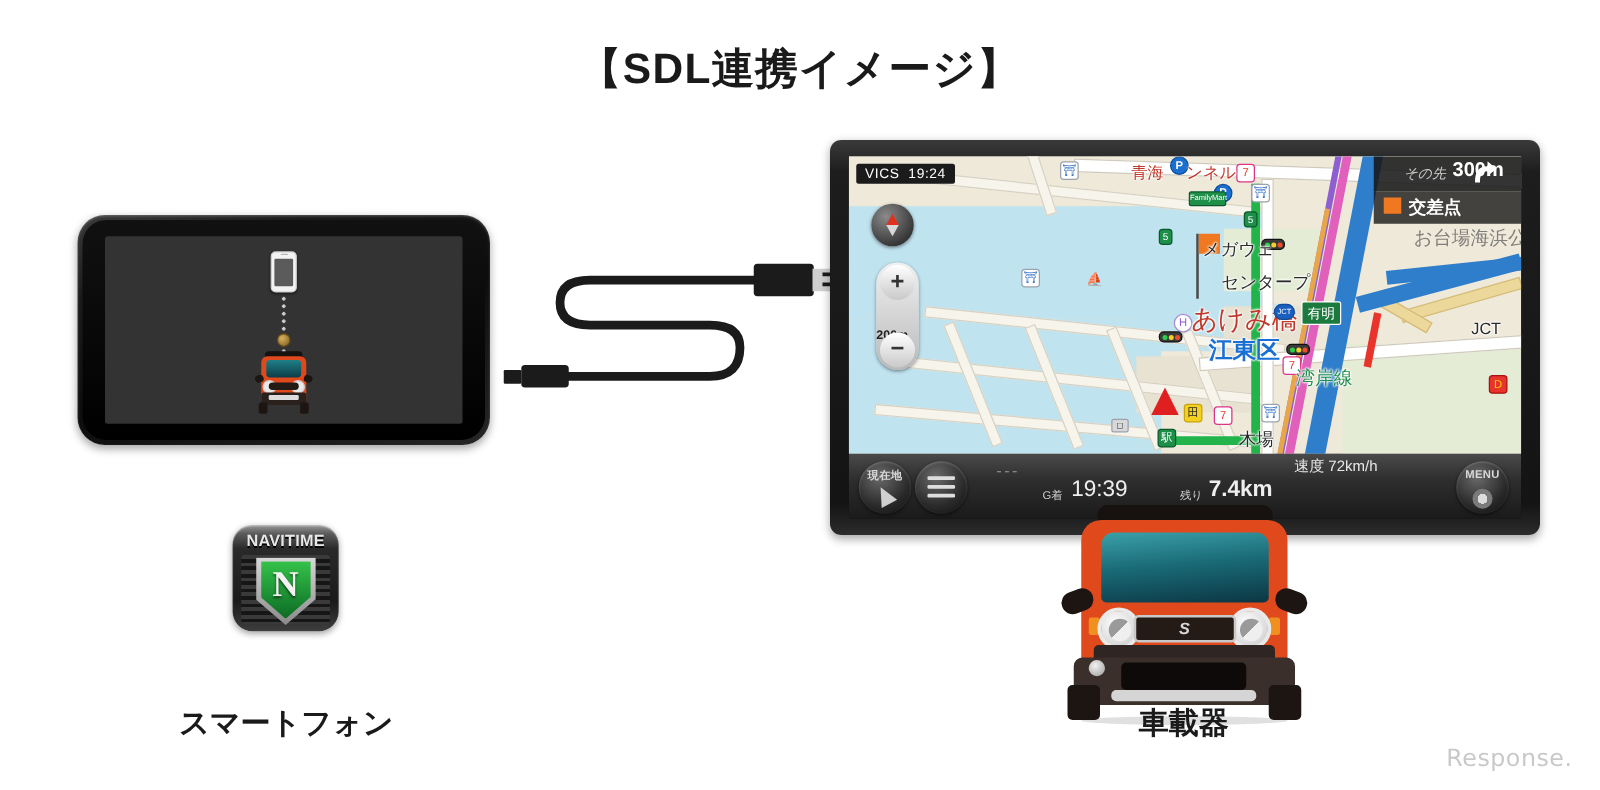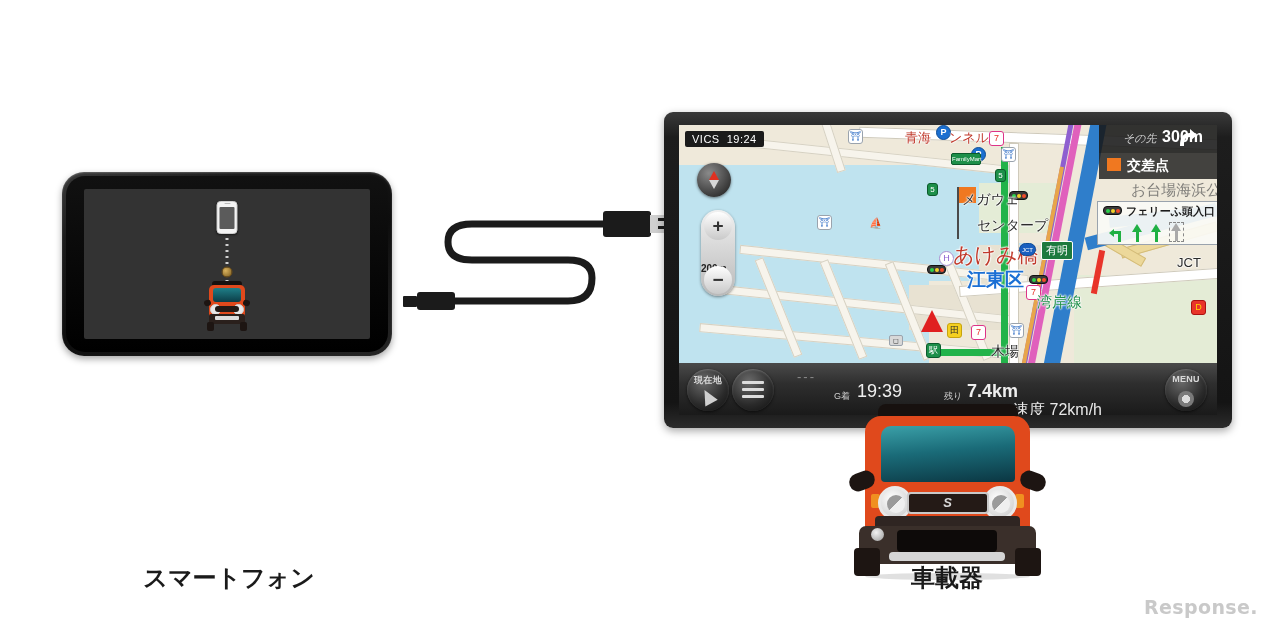--- a/index.html
+++ b/index.html
@@ -229,21 +229,21 @@
   #list-icon div{height:3px;background:#ddd;margin-bottom:4px;border-radius:1px;}
   #list-icon div:first-child{margin-left:0;}
   #menu-gear{position:absolute;left:50%;top:22px;transform:translateX(-50%);
      width:16px;height:16px;border-radius:50%;
      background:radial-gradient(circle,#dcdcdc 0 4px,#7a7a7a 4px 8px);}
   .bb-text{position:absolute;color:#eee;}
   #eta-lbl{left:155px;top:27px;font-size:9px;color:#cfcfcf;}
   #eta-val{left:178px;top:18px;font-size:18px;font-weight:normal;}
   #rem-lbl{left:265px;top:27px;font-size:9px;color:#cfcfcf;}
   #rem-val{left:288px;top:18px;font-size:18px;font-weight:bold;}
-  #speed-val{right:115px;top:2px;font-size:16px;color:#e8e8e8;margin-top:35px;}
+  #speed-val{right:115px;top:2px;font-size:12px;color:#e8e8e8;}
   #dash-mark{left:118px;top:6px;font-size:13px;color:#8a8a8a;letter-spacing:2px;}
 
   
   #navitime-icon{
     position:absolute;left:186px;top:420px;width:85px;height:85px;border-radius:16px;
     background:linear-gradient(180deg,#9a9a9a 0%,#5c5c5c 8%,#2a2a2a 22%,#1a1a1a 72%,#3e3e3e 100%);
     box-shadow:0 2px 5px rgba(0,0,0,.35), inset 0 1px 1px rgba(255,255,255,.4);
     overflow:hidden;
   }
   #navitime-wordmark{position:absolute;left:0;right:0;top:5px;text-align:center;
@@ -295,28 +295,29 @@
   .h-shadow{position:absolute;left:20px;bottom:-4px;width:165px;height:7px;border-radius:50%;
      background:rgba(0,0,0,.12);}
 
   
   .caption{position:absolute;font-size:24px;font-weight:bold;color:#1a1a1a;text-align:center;}
   #caption-phone{left:94px;top:562px;width:270px;}
   #caption-car{left:832px;top:562px;width:230px;}
 
   
   #watermark{position:absolute;right:22px;bottom:14px;font-size:19px;color:#c9c9c9;
-     font-weight:bold;letter-spacing:.4px;font-family:"DejaVu Sans",sans-serif;}
+     font-weight:normal;letter-spacing:.4px;font-family:"DejaVu Sans",sans-serif;}
   #watermark .r{position:relative;}
 </style>
 </head>
 <body>
 
 <div class="stage">
 
+  <div id="page-title">【SDL連携イメージ】</div>
 
   <div id="phone-device">
     <div id="phone-screen">
       <div id="mini-phone"></div>
       <div id="link-dots"></div>
       <div id="link-node"></div>
       <div id="mini-car">
         <div class="mc-roof"></div>
         <div class="mc-body"></div>
         <div class="mc-glass"></div>
@@ -463,47 +464,20 @@
             <path d="M 3 17 C 3 8 6 4 13 4 L 13 0 L 20 6 L 13 12 L 13 8 C 8 8 7 11 7 17 Z" fill="#ffffff"></path>
           </svg>
           <span id="next-dist">300m</span>
         </div>
         <div id="next-name-row">
           <span id="next-name-flag"></span>
           <span id="next-name">交差点</span>
         </div>
         <div class="map-label lbl-gray" style="left:452px;top:56px;font-size:15px;color:#5a5a5a;opacity:.75;text-shadow:none;">お台場海浜公園</div>
 
-        <div id="lane-panel">
-          <div id="lane-signal" class="signal" style="position:absolute;left:5px;top:4px;">
-            <i class="g"></i>
-              <i class="y"></i>
-              <i class="r"></i>
-          </div>
-          <div id="lane-head" style="left:28px;">フェリーふ頭入口</div>
-          <div id="lane-arrows">
-            <div class="lane-ar left">
-              <div class="shaft"></div>
-                <div class="curve"></div>
-                <div class="head2"></div>
-            </div>
-            <div class="lane-ar">
-                <div class="shaft"></div>
-                <div class="head"></div>
-              </div>
-            <div class="lane-ar">
-                <div class="shaft"></div>
-                <div class="head"></div>
-              </div>
-            <div class="lane-ar dashed off">
-                <div class="shaft"></div>
-                <div class="head"></div>
-              </div>
-          </div>
-        </div>
       </div>
 
       <div id="nav-bottom-bar">
         <div class="hw-knob" id="btn-current">
           <div class="knob-label">現在地</div>
           <div id="cur-arrow"></div>
         </div>
         <div class="hw-knob" id="btn-list">
           <div id="list-icon">
               <div></div>
@@ -519,20 +493,28 @@
         <div class="bb-text" id="speed-val">速度 72km/h</div>
         <div class="hw-knob" id="btn-menu">
           <div class="knob-label">MENU</div>
           <div id="menu-gear"></div>
         </div>
       </div>
 
     </div>
   </div>
 
+  <div id="navitime-icon">
+    <div id="navitime-stripes"></div>
+    <div id="navitime-wordmark">NAVITIME</div>
+    <div id="navitime-shield">
+      <div id="navitime-shield-in"></div>
+      <div id="navitime-n">N</div>
+    </div>
+  </div>
 
   <div id="hustler">
     <div class="h-shadow"></div>
     <div class="h-roof"></div>
     <div class="h-body"></div>
     <div class="h-glass"></div>
     <div class="h-mirror-l"></div>
     <div class="h-mirror-r"></div>
     <div class="h-blinker-l"></div>
     <div class="h-blinker-r"></div>

